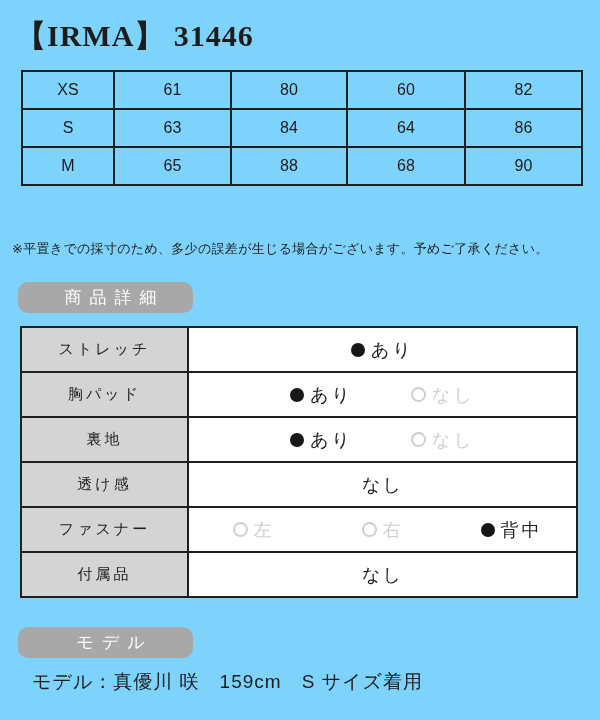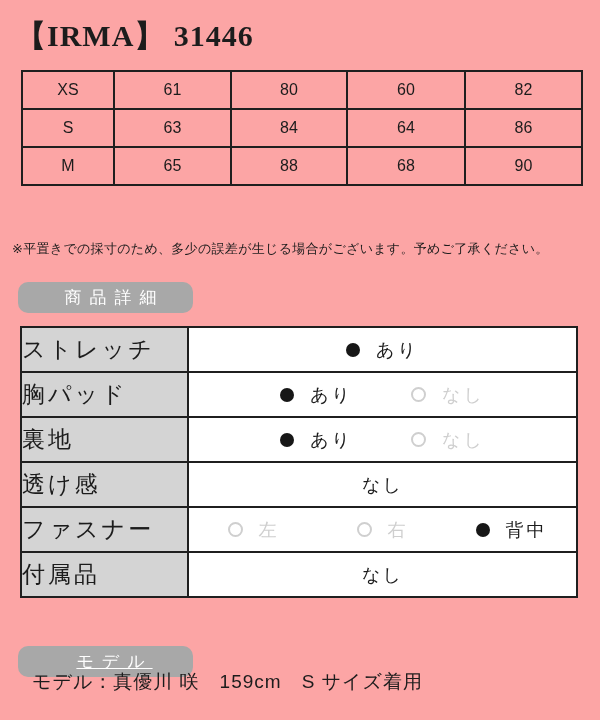--- a/index.html
+++ b/index.html
@@ -1,21 +1,21 @@
 <!DOCTYPE html>
 <html><head>
 <meta charset="utf-8">
 <style>
   html,body{margin:0;padding:0;}
   body{
     width:600px;height:720px;background:#ffffff;
     font-family:"Liberation Sans","DejaVu Sans",sans-serif;
     color:#1c1c1c;
   }
-  .stage{position:relative;width:600px;height:720px;overflow:hidden;background:#fca5a5;}
+  .stage{position:relative;width:600px;height:720px;overflow:hidden;background:#7dd3fc;}
 
   
   .title{
     position:absolute;left:16px;top:16px;
     font-family:"Liberation Serif","DejaVu Serif",serif;
     font-size:30px;font-weight:600;letter-spacing:1px;white-space:nowrap;
   }
 
   
   .size-table{
@@ -34,37 +34,37 @@
   .note{position:absolute;left:12px;top:240px;font-size:13px;letter-spacing:0.3px;white-space:nowrap;}
 
   
   .badge{
     position:absolute;left:18px;width:175px;height:31px;box-sizing:border-box;
     background:#a8a8a8;border-radius:10px;color:#ffffff;
     display:flex;align-items:center;justify-content:center;
     font-size:17px;letter-spacing:8px;padding-left:18px;
   }
   #badge-details{top:282px;}
-  #badge-model{top:646px;text-decoration:underline;}
+  #badge-model{top:627px;}
 
   
   .detail-table{
     position:absolute;left:20px;top:326px;width:558px;
     border-collapse:collapse;table-layout:fixed;
   }
   .detail-table td{border:2px solid #1f1f1f;height:43px;vertical-align:middle;padding:0;}
-  .dlabel{background:#d4d4d4;width:165px;text-align:left;font-size:23px;letter-spacing:3px;}
+  .dlabel{background:#d4d4d4;width:165px;text-align:center;font-size:15px;letter-spacing:3px;}
   .dvalue{background:#ffffff;}
   .plain{text-align:center;font-size:18px;letter-spacing:2px;}
 
   .opts-center{display:flex;justify-content:center;}
   .opts-2{display:flex;justify-content:center;gap:58px;}
   .opts-3{display:grid;grid-template-columns:1fr 1fr 1fr;}
   .optwrap{display:flex;justify-content:center;}
-  .opt{display:inline-flex;align-items:center;gap:16px;font-size:18px;letter-spacing:3px;white-space:nowrap;}
+  .opt{display:inline-flex;align-items:center;gap:6px;font-size:18px;letter-spacing:3px;white-space:nowrap;}
   .dot{width:14px;height:14px;border-radius:50%;flex:none;}
   .sel{color:#1c1c1c;}
   .sel .dot{background:#171717;}
   .unsel{color:#cfcfcf;}
   .unsel .dot{background:#fff;border:2px solid #cfcfcf;width:11px;height:11px;}
 
   
   .model-text{position:absolute;left:32px;top:669px;font-size:19px;letter-spacing:1px;white-space:nowrap;}
 </style>
 </head>

